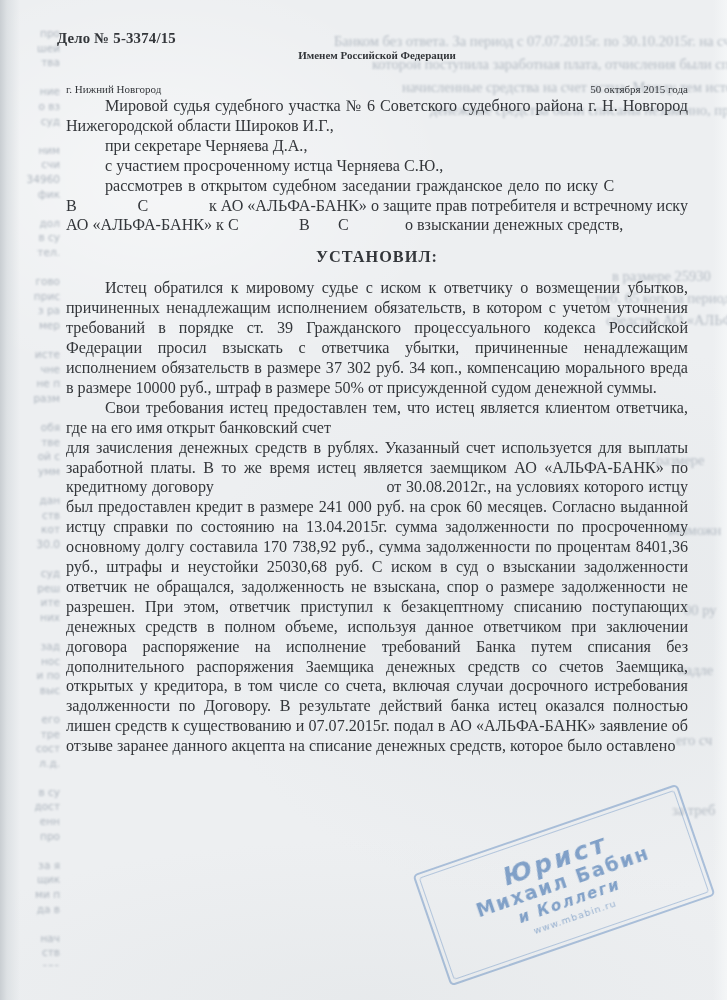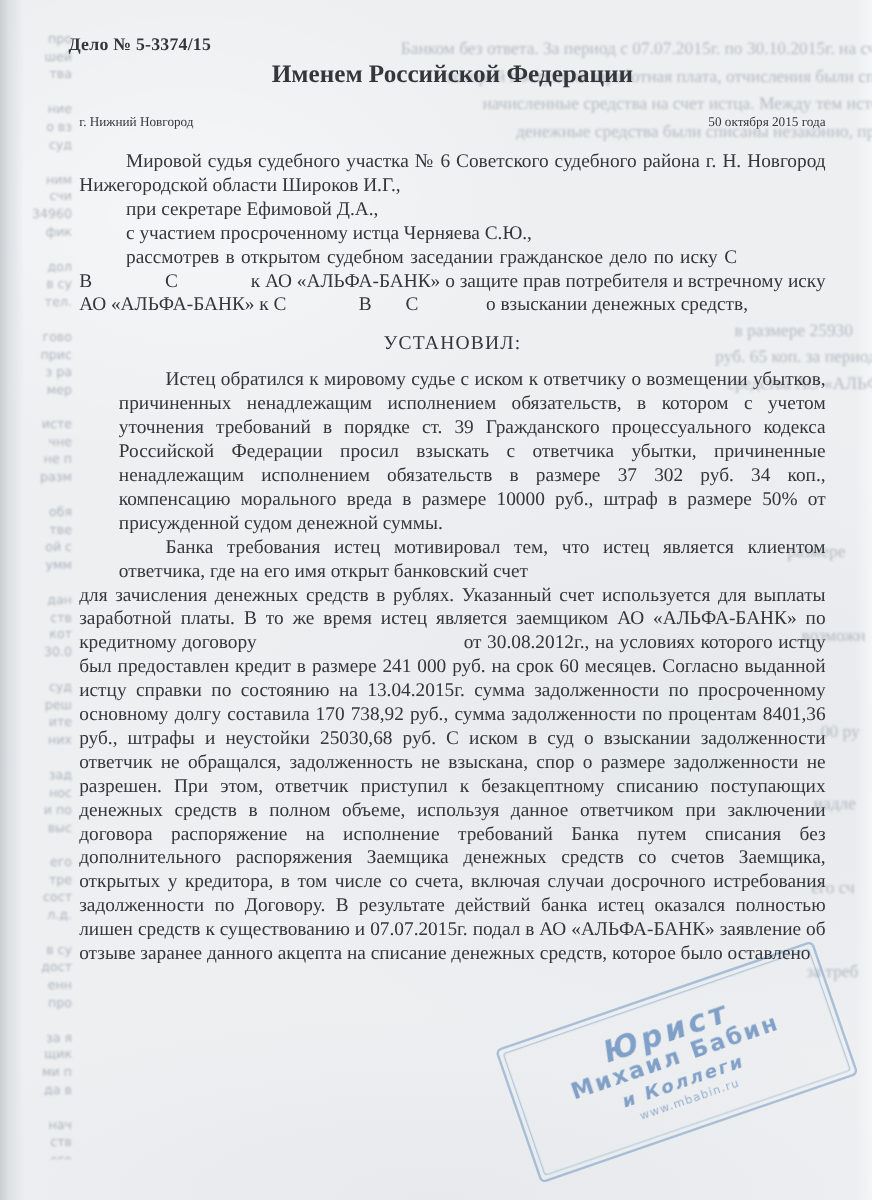--- a/index.html
+++ b/index.html
@@ -31,30 +31,30 @@
     font-family:"DejaVu Sans",sans-serif;
     font-size:10.5px;line-height:14.6px;text-align:right;
     white-space:pre-line;overflow:hidden;opacity:.7;filter:blur(.9px);
   }
   .bleed-line{white-space:nowrap;font-size:14.5px;}
 
   
   .doc{position:absolute;left:66px;top:30px;width:622px;}
   .case-no{font-size:14.8px;font-weight:bold;margin-left:-9px;letter-spacing:.2px;}
   .title{font-size:18px;font-weight:bold;text-align:center;letter-spacing:.6px;margin-top:3px;}
-  .subtitle{font-size:21px;font-weight:bold;text-align:center;margin-top:2px;}
+  .subtitle{font-size:11px;font-weight:bold;text-align:center;margin-top:2px;}
   .cityrow{display:flex;justify-content:space-between;font-size:11px;margin-top:22px;}
-  .block{margin-top:17px;font-size:16.1px;line-height:19.9px;}
+  .block{margin-top:1px;font-size:16.1px;line-height:19.9px;}
   .block p{margin:0;text-align:justify;}
   .block p.indent{text-indent:39px;}
-  .ustanovil{font-size:16.3px;font-weight:normal;text-align:center;
+  .ustanovil{font-size:16.3px;font-weight:bold;text-align:center;
     letter-spacing:1px;margin:12px 0 11px 0;}
   .body-block{font-size:16.1px;line-height:19.9px;}
   .body-block p{margin:0;text-align:justify;}
-  .body-block p.indent{text-indent:39px;margin-left:33px;}
+  .body-block p.indent{text-indent:39px;}
 
   
   .stamp{
     position:absolute;left:424px;top:826px;width:276px;height:114px;
     transform:rotate(-19deg);
     border:2.5px solid rgba(100,146,202,.55);
     border-radius:5px;
     mix-blend-mode:multiply;opacity:.85;
     pointer-events:none;
   }
@@ -166,30 +166,30 @@
 
     <div class="subtitle">Именем Российской Федерации</div>
 
     <div class="cityrow">
       <span>г. Нижний Новгород</span>
       <span>50 октября 2015 года</span>
     </div>
 
     <div class="block">
       <p class="indent">Мировой судья судебного участка № 6 Советского судебного района г. Н. Новгород Нижегородской области Широков И.Г.,</p>
-      <p class="indent">при секретаре Ефимовой Д.А.,</p>
+      <p class="indent">при секретаре Черняева Д.А.,</p>
       <p class="indent">с участием просроченному истца Черняева С.Ю.,</p>
       <p class="indent">рассмотрев в открытом судебном заседании гражданское дело по иску С&nbsp;&nbsp;&nbsp;&nbsp;&nbsp;&nbsp;&nbsp;&nbsp;&nbsp;&nbsp;&nbsp;&nbsp;&nbsp;&nbsp; В&nbsp;&nbsp;&nbsp;&nbsp;&nbsp;&nbsp;&nbsp;&nbsp;&nbsp;&nbsp;&nbsp;&nbsp;&nbsp;&nbsp; С&nbsp;&nbsp;&nbsp;&nbsp;&nbsp;&nbsp;&nbsp;&nbsp;&nbsp;&nbsp;&nbsp;&nbsp;&nbsp;&nbsp; к АО «АЛЬФА-БАНК» о защите прав потребителя и встречному иску АО «АЛЬФА-БАНК» к С&nbsp;&nbsp;&nbsp;&nbsp;&nbsp;&nbsp;&nbsp;&nbsp;&nbsp;&nbsp;&nbsp;&nbsp;&nbsp;&nbsp; В&nbsp;&nbsp;&nbsp;&nbsp;&nbsp;&nbsp; С&nbsp;&nbsp;&nbsp;&nbsp;&nbsp;&nbsp;&nbsp;&nbsp;&nbsp;&nbsp;&nbsp;&nbsp;&nbsp; о взыскании денежных средств,</p>
     </div>
 
     <div class="ustanovil">УСТАНОВИЛ:</div>
 
     <div class="body-block">
       <p class="indent">Истец обратился к мировому судье с иском к ответчику о возмещении убытков, причиненных ненадлежащим исполнением обязательств, в котором с учетом уточнения требований в порядке ст. 39 Гражданского процессуального кодекса Российской Федерации просил взыскать с ответчика убытки, причиненные ненадлежащим исполнением обязательств в размере 37 302 руб. 34 коп., компенсацию морального вреда в размере 10000 руб., штраф в размере 50% от присужденной судом денежной суммы.</p>
-      <p class="indent">Банка требования истец мотивировал тем, что истец является клиентом ответчика, где на его имя открыт банковский счет</p>
+      <p class="indent">Свои требования истец предоставлен тем, что истец является клиентом ответчика, где на его имя открыт банковский счет</p>
       <p>для зачисления денежных средств в рублях. Указанный счет используется для выплаты заработной платы. В то же время истец является заемщиком АО «АЛЬФА-БАНК» по кредитному договору&nbsp;&nbsp;&nbsp;&nbsp;&nbsp;&nbsp;&nbsp;&nbsp;&nbsp;&nbsp;&nbsp;&nbsp;&nbsp;&nbsp;&nbsp;&nbsp;&nbsp;&nbsp;&nbsp;&nbsp;&nbsp;&nbsp;&nbsp;&nbsp;&nbsp;&nbsp;&nbsp;&nbsp;&nbsp;&nbsp;&nbsp;&nbsp;&nbsp;&nbsp;&nbsp;&nbsp; от 30.08.2012г., на условиях которого истцу был предоставлен кредит в размере 241 000 руб. на срок 60 месяцев. Согласно выданной истцу справки по состоянию на 13.04.2015г. сумма задолженности по просроченному основному долгу составила 170 738,92 руб., сумма задолженности по процентам 8401,36 руб., штрафы и неустойки 25030,68 руб. С иском в суд о взыскании задолженности ответчик не обращался, задолженность не взыскана, спор о размере задолженности не разрешен. При этом, ответчик приступил к безакцептному списанию поступающих денежных средств в полном объеме, используя данное ответчиком при заключении договора распоряжение на исполнение требований Банка путем списания без дополнительного распоряжения Заемщика денежных средств со счетов Заемщика, открытых у кредитора, в том числе со счета, включая случаи досрочного истребования задолженности по Договору. В результате действий банка истец оказался полностью лишен средств к существованию и 07.07.2015г. подал в АО «АЛЬФА-БАНК» заявление об отзыве заранее данного акцепта на списание денежных средств, которое было оставлено</p>
     </div>
   </div>
 
   <div class="stamp">
     <div class="stamp-inner">
       <div class="stamp-l1">Юрист</div>
       <div class="stamp-l2">Михаил Бабин</div>
       <div class="stamp-l3">и Коллеги</div>
       <div class="stamp-url">www.mbabin.ru</div>

